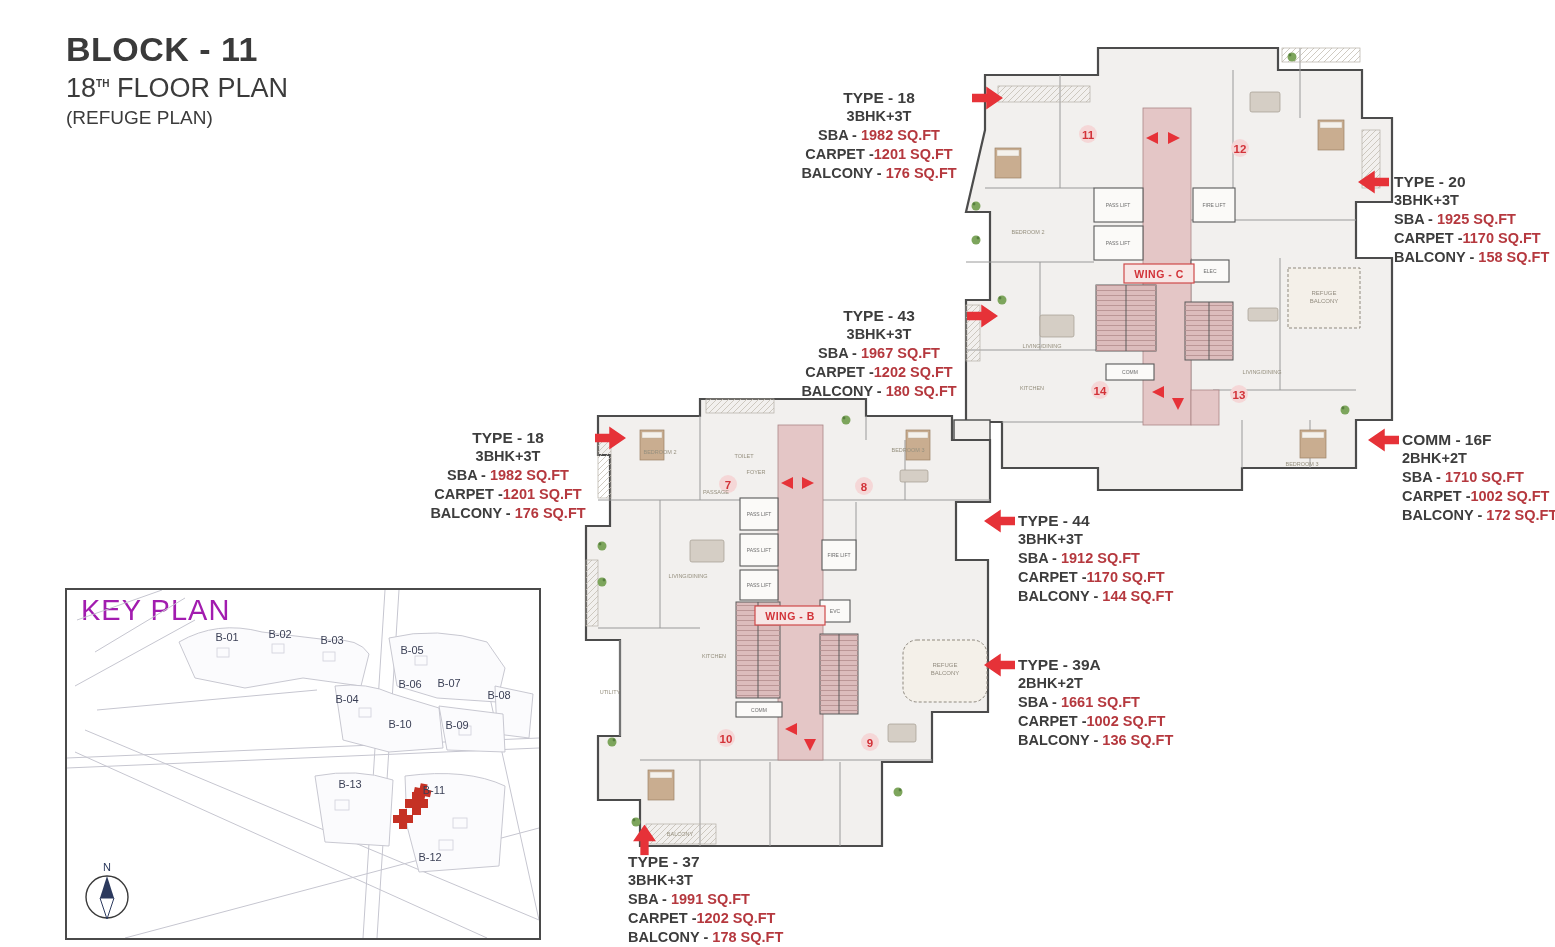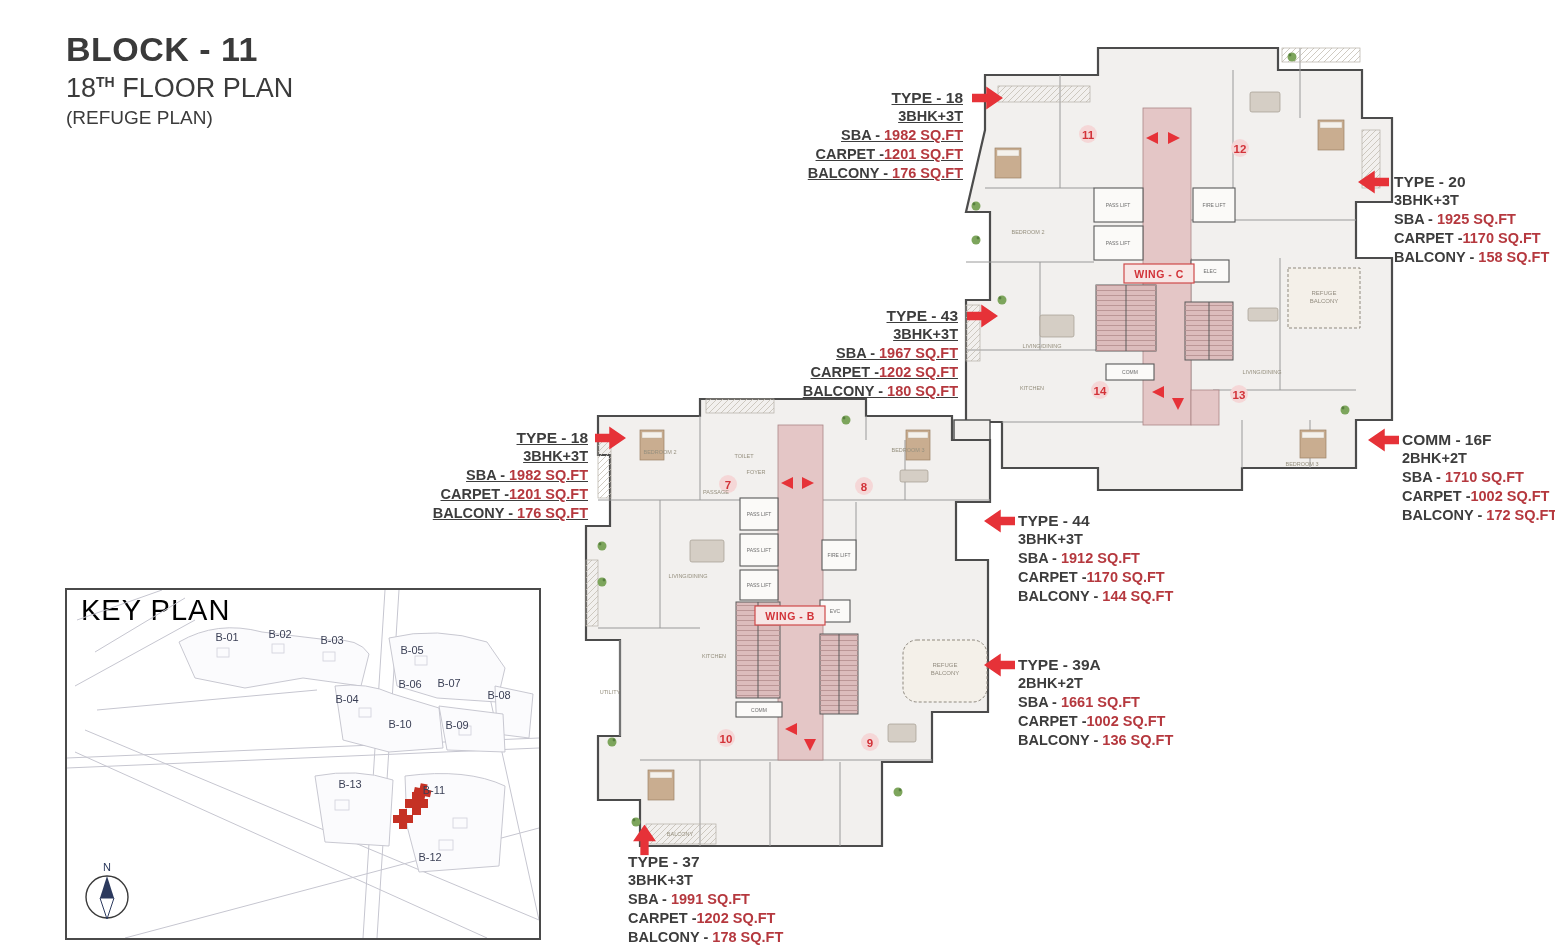--- a/index.html
+++ b/index.html
@@ -4,27 +4,27 @@
 <style>
   html,body{margin:0;padding:0;background:#ffffff;}
   .stage{position:relative;width:1555px;height:947px;background:#ffffff;overflow:hidden;
          font-family:"Liberation Sans",sans-serif;color:#3b3b3b;}
 
   
   .header{position:absolute;left:66px;top:30px;line-height:1.15;}
   .header .block{font-size:34px;font-weight:700;letter-spacing:.5px;color:#3a3a3a;}
   .header .wing{font-size:27px;font-weight:400;margin-top:7px;}
   .header .floor{font-size:27px;font-weight:400;margin-top:4px;}
-  .header .floor sup{font-size:14px;font-weight:700;}
+  .header .floor sup{font-size:10px;font-weight:700;}
   .header .refuge{font-size:19px;font-weight:400;margin-top:3px;}
 
   
   .anno{position:absolute;font-weight:700;font-size:14.5px;line-height:19px;color:#3d3d3d;white-space:nowrap;}
   .anno .t{font-size:15.5px;position:relative;}
-  .anno.ar{text-align:right;text-decoration:underline;}
+  .anno.ar{text-align:center;}
   .anno .val{color:#b5383e;}
   .arrow{position:absolute;width:31px;height:26px;background:#e63238;
          clip-path:polygon(0 34%,46% 34%,46% 6%,100% 50%,46% 94%,46% 66%,0 66%);}
   .arrow.left{transform:scaleX(-1);}
   .arrow.up{transform:rotate(-90deg);}
 
   
   svg{position:absolute;}
   svg text{font-family:"Liberation Sans",sans-serif;}
   .footprint{fill:#f2f0ee;stroke:#4c4c4c;stroke-width:2.2;}
@@ -43,21 +43,21 @@
   .balc{fill:url(#hatch);stroke:#b5afa5;stroke-width:.7;}
   .mini-arrow{fill:#e63238;}
   .furn{fill:#d5cec5;stroke:#a39b8f;stroke-width:.7;}
   .bed{fill:#c9ad90;stroke:#9c8266;stroke-width:.7;}
   .pillow{fill:#f4f1ec;stroke:#b9ab97;stroke-width:.4;}
 
   
   .keyplan{position:absolute;left:65px;top:588px;width:476px;height:352px;
            border:2px solid #4a4a4a;background:#ffffff;box-sizing:border-box;}
   .keyplan .kp-title{position:absolute;left:14px;top:4px;font-size:29px;font-weight:400;
-           letter-spacing:1px;color:#000000;}
+           letter-spacing:1px;color:#a21caf;}
   .kp-line{stroke:#c6c6d0;stroke-width:1;fill:none;}
   .kp-blob{fill:#fbfbfd;stroke:#c2c2cc;stroke-width:.9;}
   .kp-bldg{fill:none;stroke:#d0d0da;stroke-width:.8;}
   .kp-label{font-size:11px;fill:#3a3f55;text-anchor:middle;}
   .kp-marker{fill:#c53124;}
   .compass-circle{fill:#ffffff;stroke:#3a3a3a;stroke-width:1.4;}
   .needle-n{fill:#2c3a5e;}
   .needle-s{fill:#ffffff;stroke:#2c3a5e;stroke-width:1;}
   .compass-n{font-size:11px;fill:#2c3a5e;text-anchor:middle;font-weight:400;}
 </style>

